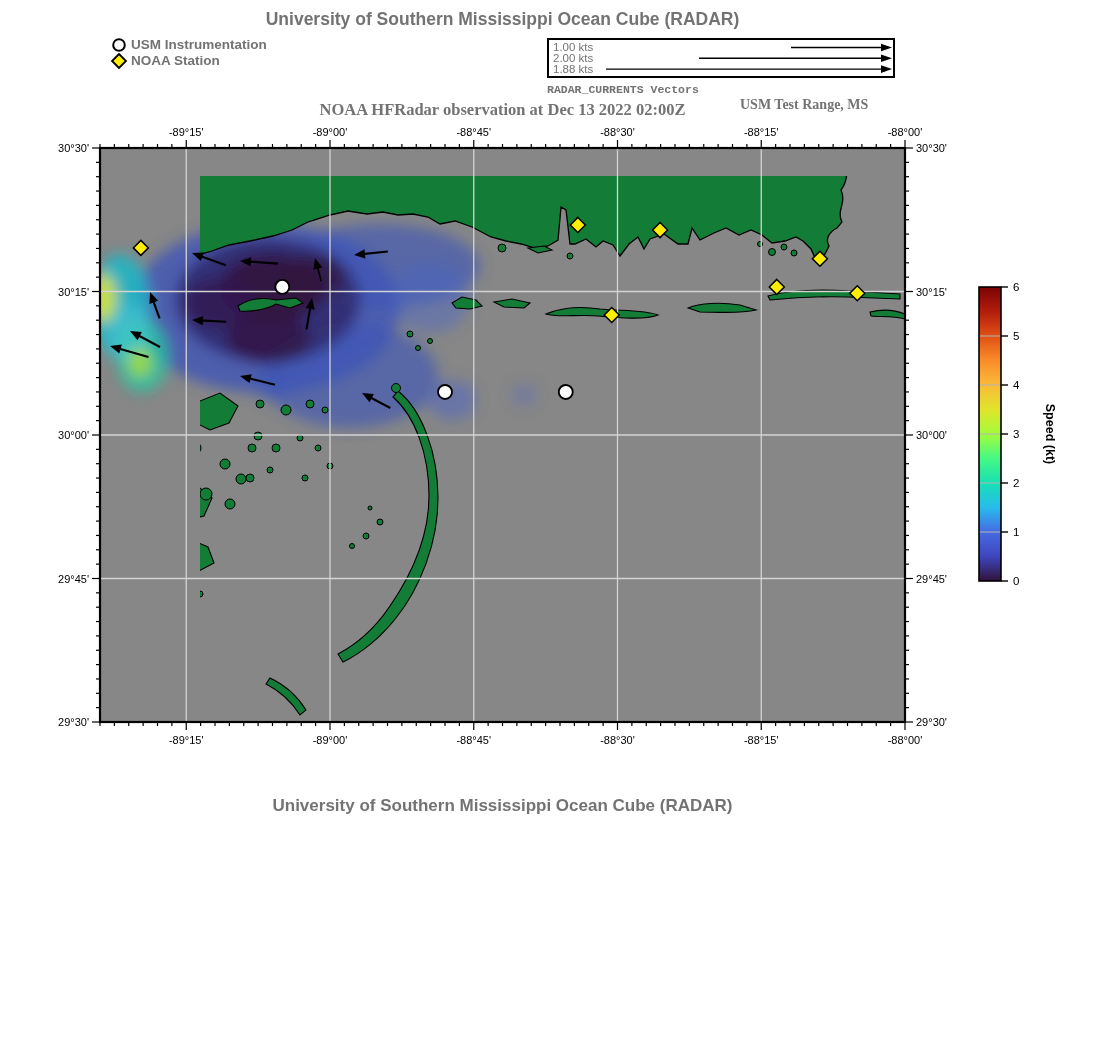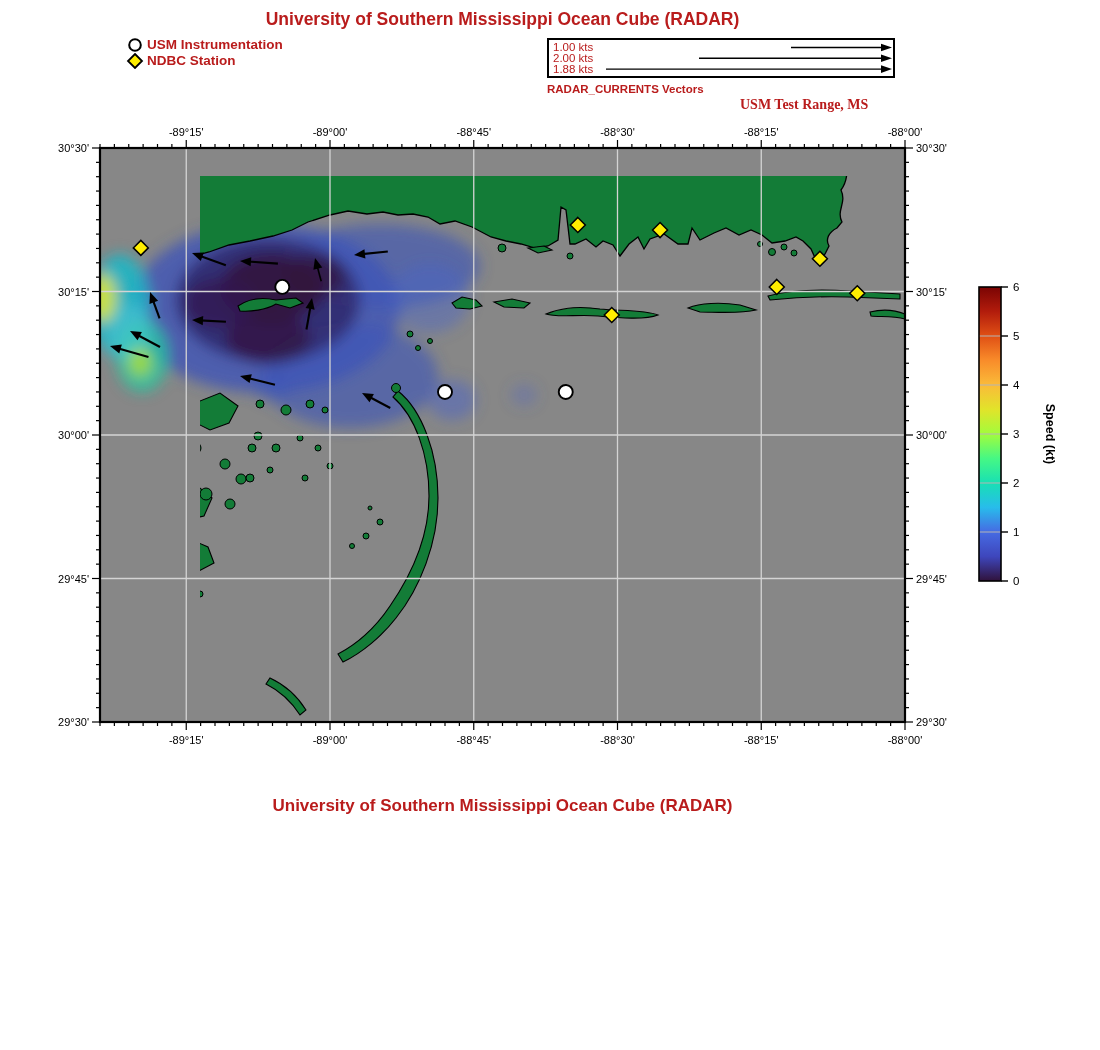--- a/index.html
+++ b/index.html
@@ -1,26 +1,26 @@
 <!DOCTYPE html>
 <html><head>
 <meta charset="utf-8">
 <style>
   html,body{margin:0;padding:0;background:#ffffff;}
   .page{position:relative;width:1100px;height:862px;background:#ffffff;overflow:hidden;
-        font-family:"Liberation Sans",sans-serif;color:#b91c1c;}
+        font-family:"Liberation Sans",sans-serif;color:#737373;}
   .top-title{position:absolute;left:100px;top:9px;width:805px;text-align:center;
              font-size:17.5px;font-weight:bold;}
-  .legend{position:absolute;left:126px;top:37px;}
+  .legend{position:absolute;left:110px;top:37px;}
   .legend-row{display:flex;align-items:center;height:16px;gap:3px;}
   .legend-row span{font-size:13.5px;font-weight:bold;line-height:16px;}
   .vbox{position:absolute;left:547px;top:38px;width:344px;height:36px;border:2px solid #000;background:#fff;}
   .vbox .vlabel{position:absolute;left:4px;font-size:11.5px;font-weight:normal;line-height:11px;}
   .vbox svg{position:absolute;left:0;top:0;}
-  .vcaption{position:absolute;left:547px;top:83px;font-size:11.5px;font-weight:bold;}
+  .vcaption{position:absolute;left:547px;top:83px;font-size:11.5px;font-weight:bold;font-family:Liberation Mono, monospace;}
   .subtitle{position:absolute;left:100px;top:100px;width:805px;text-align:center;
             font-family:"Liberation Serif",serif;font-size:16.5px;font-weight:bold;}
   .range-label{position:absolute;left:740px;top:97px;width:200px;
             font-family:"Liberation Serif",serif;font-size:14px;font-weight:bold;}
   .bottom-title{position:absolute;left:100px;top:796px;width:805px;text-align:center;
              font-size:17px;font-weight:bold;}
   #map-svg{position:absolute;left:0;top:120px;}
 </style>
 </head>
 <body>
@@ -33,39 +33,40 @@
     <div class="legend-row">
       <svg width="18" height="16">
         <circle cx="9" cy="8" r="5.8" fill="#ffffff" stroke="#000" stroke-width="2"></circle>
       </svg>
       <span>USM Instrumentation</span>
     </div>
     <div class="legend-row">
       <svg width="18" height="16">
         <path d="M9,1 L16,8 L9,15 L2,8 Z" fill="#ffee00" stroke="#000" stroke-width="1.8"></path>
       </svg>
-      <span>NDBC Station</span>
+      <span>NOAA Station</span>
     </div>
   </div>
 
   <div class="vbox">
     <svg id="vbox-svg" width="344" height="36">
         <line x1="242" y1="7.5" x2="335" y2="7.5" stroke="#000" stroke-width="1.4"></line>
         <path d="M343,7.5 L332,3.7 L332,11.3 Z" fill="#000"></path>
         <line x1="150" y1="18.3" x2="335" y2="18.3" stroke="#000" stroke-width="1.4"></line>
         <path d="M343,18.3 L332,14.5 L332,22.1 Z" fill="#000"></path>
         <line x1="57" y1="29.1" x2="335" y2="29.1" stroke="#000" stroke-width="1.4"></line>
         <path d="M343,29.1 L332,25.3 L332,32.9 Z" fill="#000"></path>
       </svg>
     <span class="vlabel" style="top:2px">1.00 kts</span>
     <span class="vlabel" style="top:13px">2.00 kts</span>
     <span class="vlabel" style="top:24px">1.88 kts</span>
   </div>
   <div class="vcaption">RADAR_CURRENTS Vectors</div>
 
+  <div class="subtitle">NOAA HFRadar observation at Dec 13 2022 02:00Z</div>
   <div class="range-label">USM Test Range, MS</div>
 
   <svg id="map-svg" width="1100" height="670">
       <defs>
         <filter id="blobblur" x="-40%" y="-40%" width="180%" height="180%">
           <feGaussianBlur stdDeviation="7"></feGaussianBlur>
         </filter>
         <clipPath id="mapclip">
           <rect x="100" y="28" width="805" height="574"></rect>
         </clipPath>

